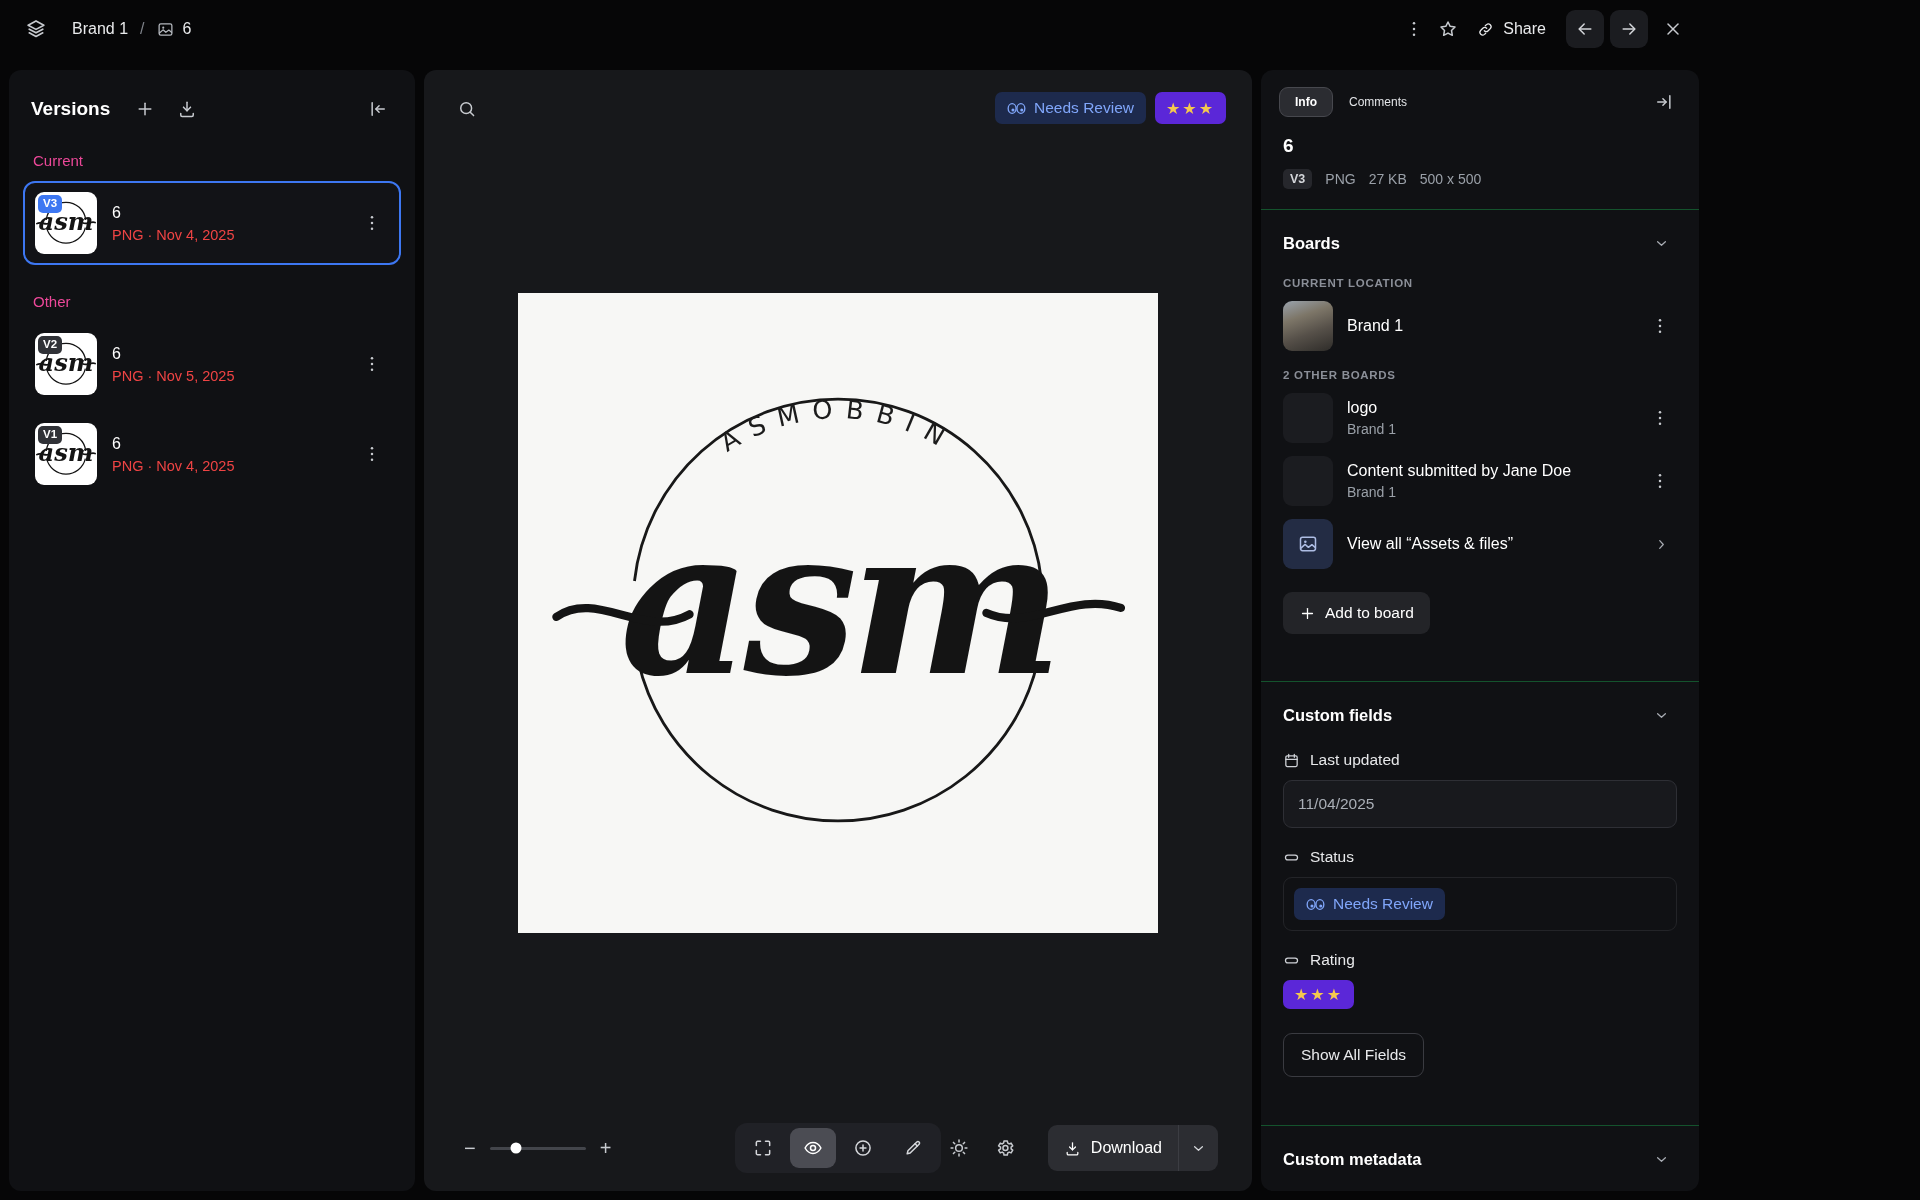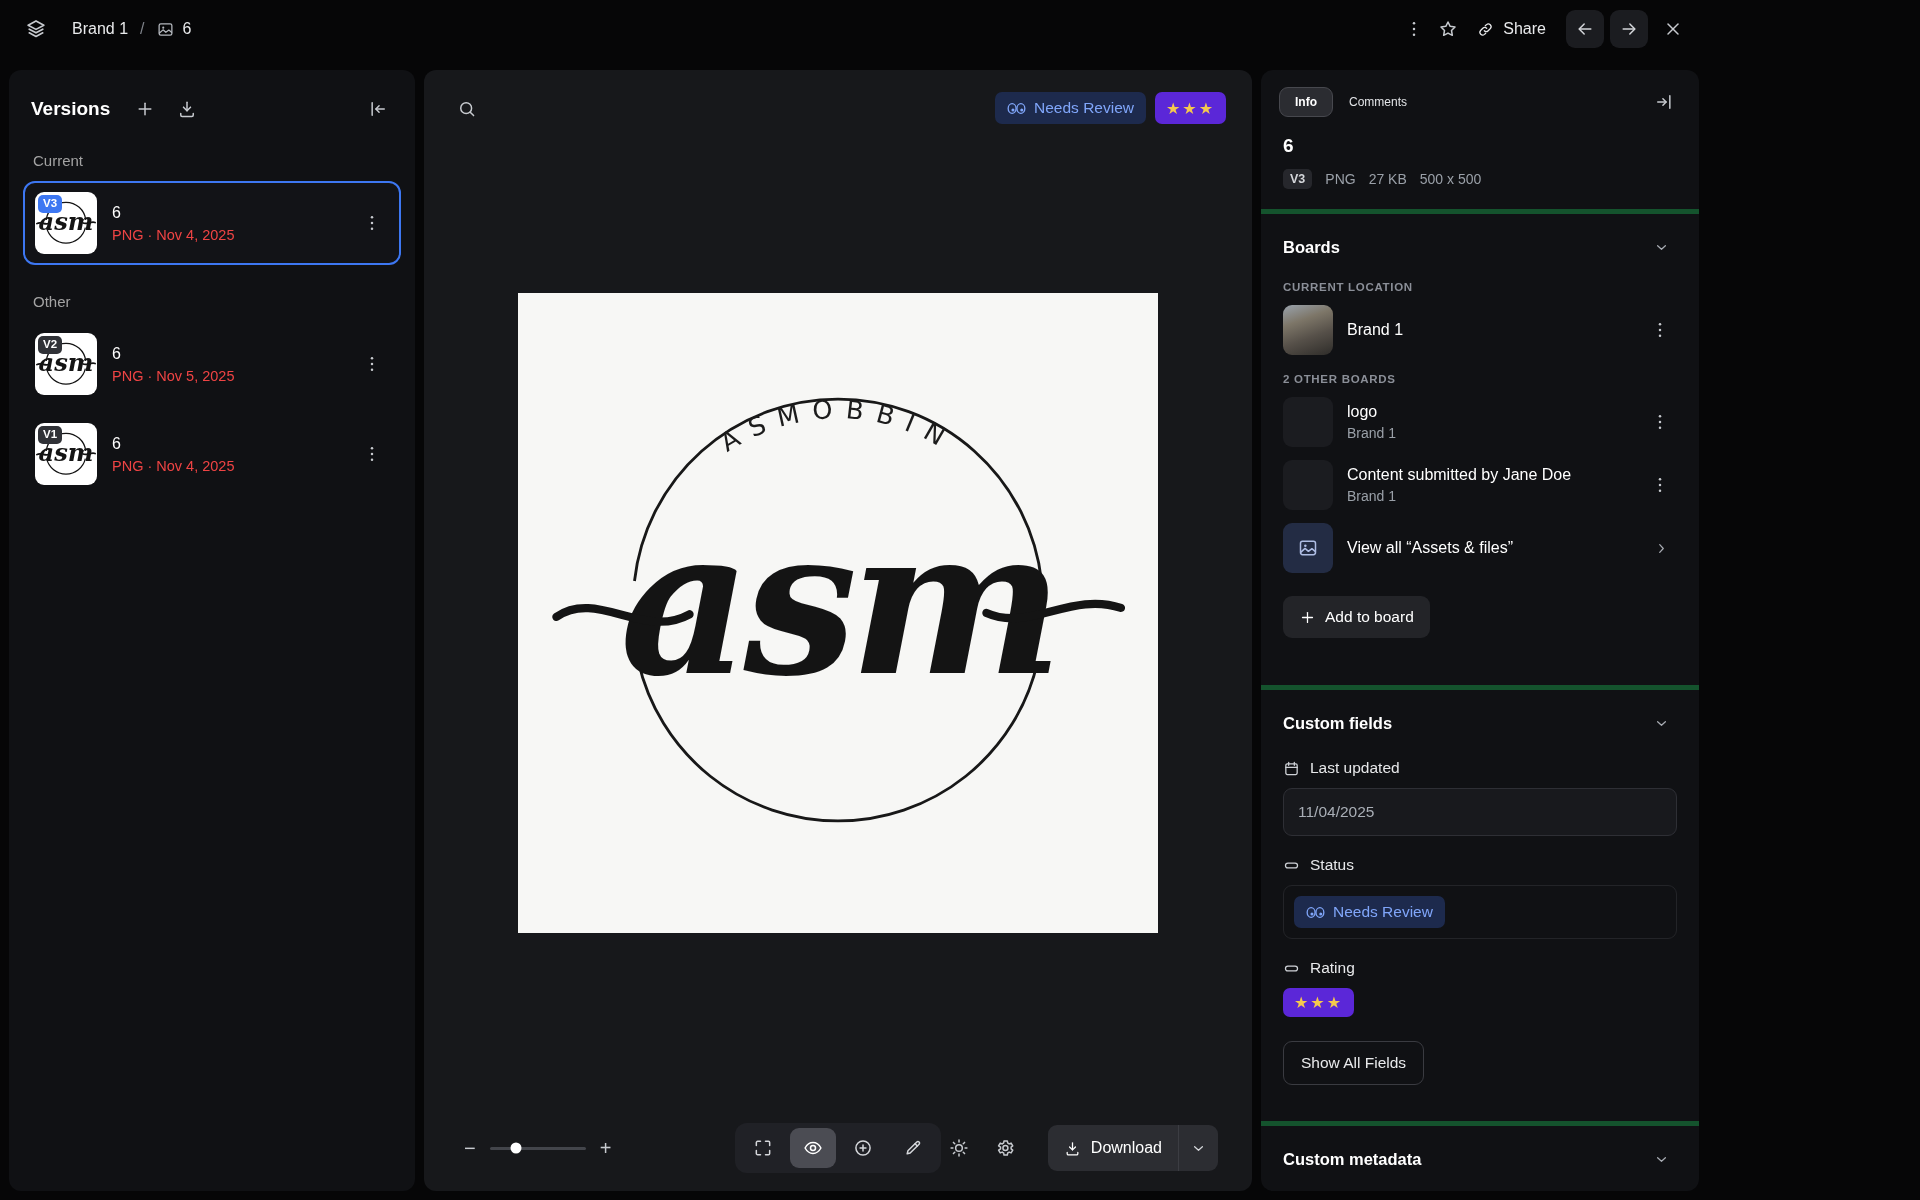--- a/index.html
+++ b/index.html
@@ -44,21 +44,21 @@
   
   .content { flex: 1; min-height: 0; display: flex; gap: 9px; padding: 12px 9px 9px; }
   .versions-panel { width: 406px; flex: none; background: #101114; border-radius: 12px; overflow: hidden; }
   .canvas-panel { flex: 1; background: #17181b; border-radius: 12px; position: relative; display: flex; align-items: center; justify-content: center; overflow: hidden; }
   .info-panel { width: 438px; flex: none; background: #101114; border-radius: 12px; display: flex; flex-direction: column; overflow: hidden; }
 
   
   .vp-header { display: flex; align-items: center; gap: 8px; padding: 22px 20px 24px; }
   .vp-title { font-size: 19px; font-weight: 700; color: #fff; margin: 0 10px 0 2px; }
   .vp-spacer { flex: 1; }
-  .vp-label { font-size: 15px; color: #a3a3a3; padding: 2px 24px 12px; }
+  .vp-label { font-size: 15px; color: #ec4899; padding: 2px 24px 12px; }
   .vp-label.other { padding-top: 22px; }
   .vcard {
     display: flex; align-items: center; gap: 15px; margin: 0 14px 6px; padding: 9px 10px;
     border-radius: 12px; border: 2px solid transparent; cursor: pointer;
   }
   .vcard.selected { border-color: #3d77f2; background: #121317; }
   .vthumb { width: 62px; height: 62px; border-radius: 9px; background: #fff; position: relative; flex: none; overflow: hidden; }
   .vthumb svg { position: absolute; inset: 0; width: 100%; height: 100%; }
   .vbadge {
     position: absolute; top: 3px; left: 3px; font-size: 11.5px; font-weight: 700; color: #fff;
@@ -104,21 +104,21 @@
   .tab { font-size: 12px; cursor: pointer; }
   .tab.active { background: #2b2c31; border: 1px solid #47484e; border-radius: 9px; padding: 7px 15px; color: #fff; font-weight: 700; }
   .tab.inactive { color: #e2e4e7; padding: 8px 10px; background: none; border: none; }
   .ip-header .vp-spacer { flex: 1; }
   .ip-body { flex: 1; display: flex; flex-direction: column; padding: 0 22px; overflow: hidden; }
   .ip-title { font-size: 19px; font-weight: 700; color: #fff; margin: 4px 0 12px; }
   .meta-row { display: flex; align-items: center; gap: 13px; margin-bottom: 20px; }
   .vchip { background: #26272c; color: #d4d6da; font-size: 12.5px; font-weight: 700; padding: 3px 7px; border-radius: 5px; }
   .meta-text { color: #9aa0a8; font-size: 14px; }
 
-  .section { border-top: 5px solid #14532d; margin: 0 -22px; padding: 18px 22px 20px; }
+  .section { border-top: 1px solid #14532d; margin: 0 -22px; padding: 18px 22px 20px; }
   .section-head { display: flex; align-items: center; justify-content: space-between; }
   .section-title { font-size: 16.5px; font-weight: 700; color: #fff; }
   .chev { color: #a7abb2; }
 
   .small-label { font-size: 11.5px; letter-spacing: .7px; color: #8b8f98; font-weight: 700; margin: 18px 0 12px; }
   .board-row { display: flex; align-items: center; gap: 14px; margin-bottom: 13px; cursor: pointer; }
   .bthumb { width: 50px; height: 50px; border-radius: 9px; flex: none; }
   .bthumb.photo { background: linear-gradient(160deg, #9aa3ad 0%, #7d7668 32%, #565049 62%, #2e2c29 100%); }
   .bthumb.dark { background: #1b1c20; }
   .bthumb.assets { background: #232c44; display: flex; align-items: center; justify-content: center; color: #aebde4; }

